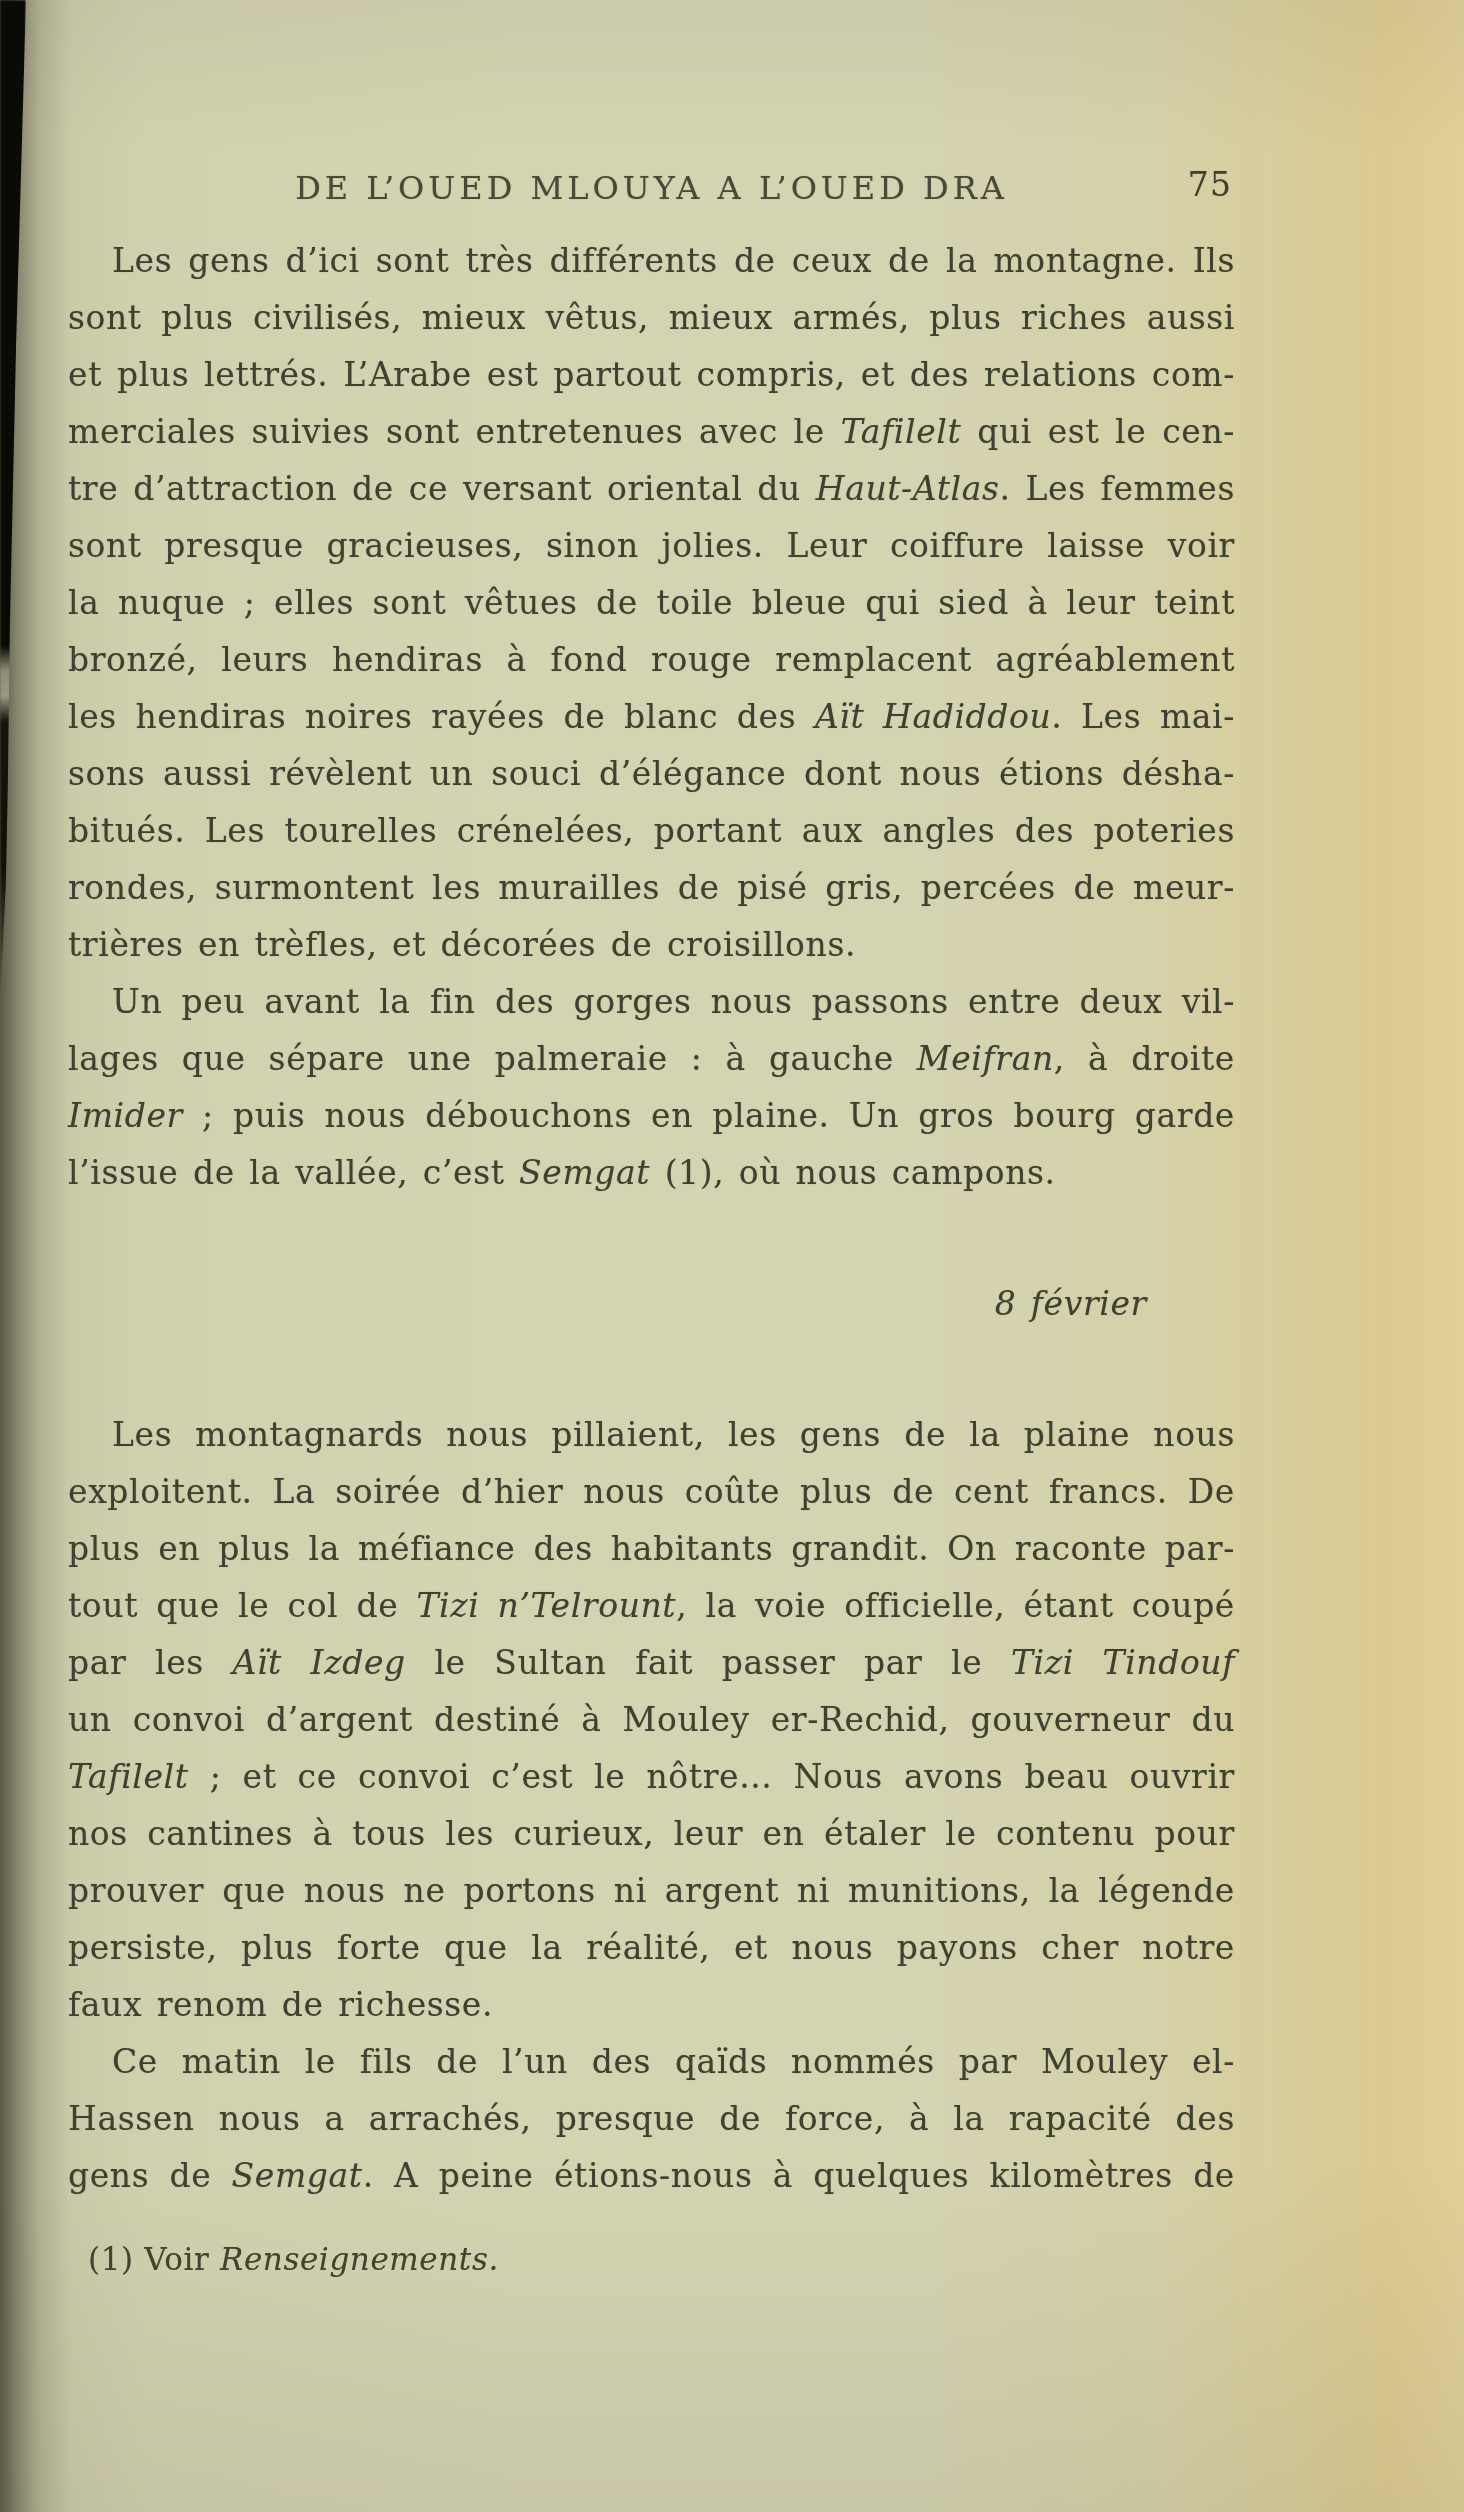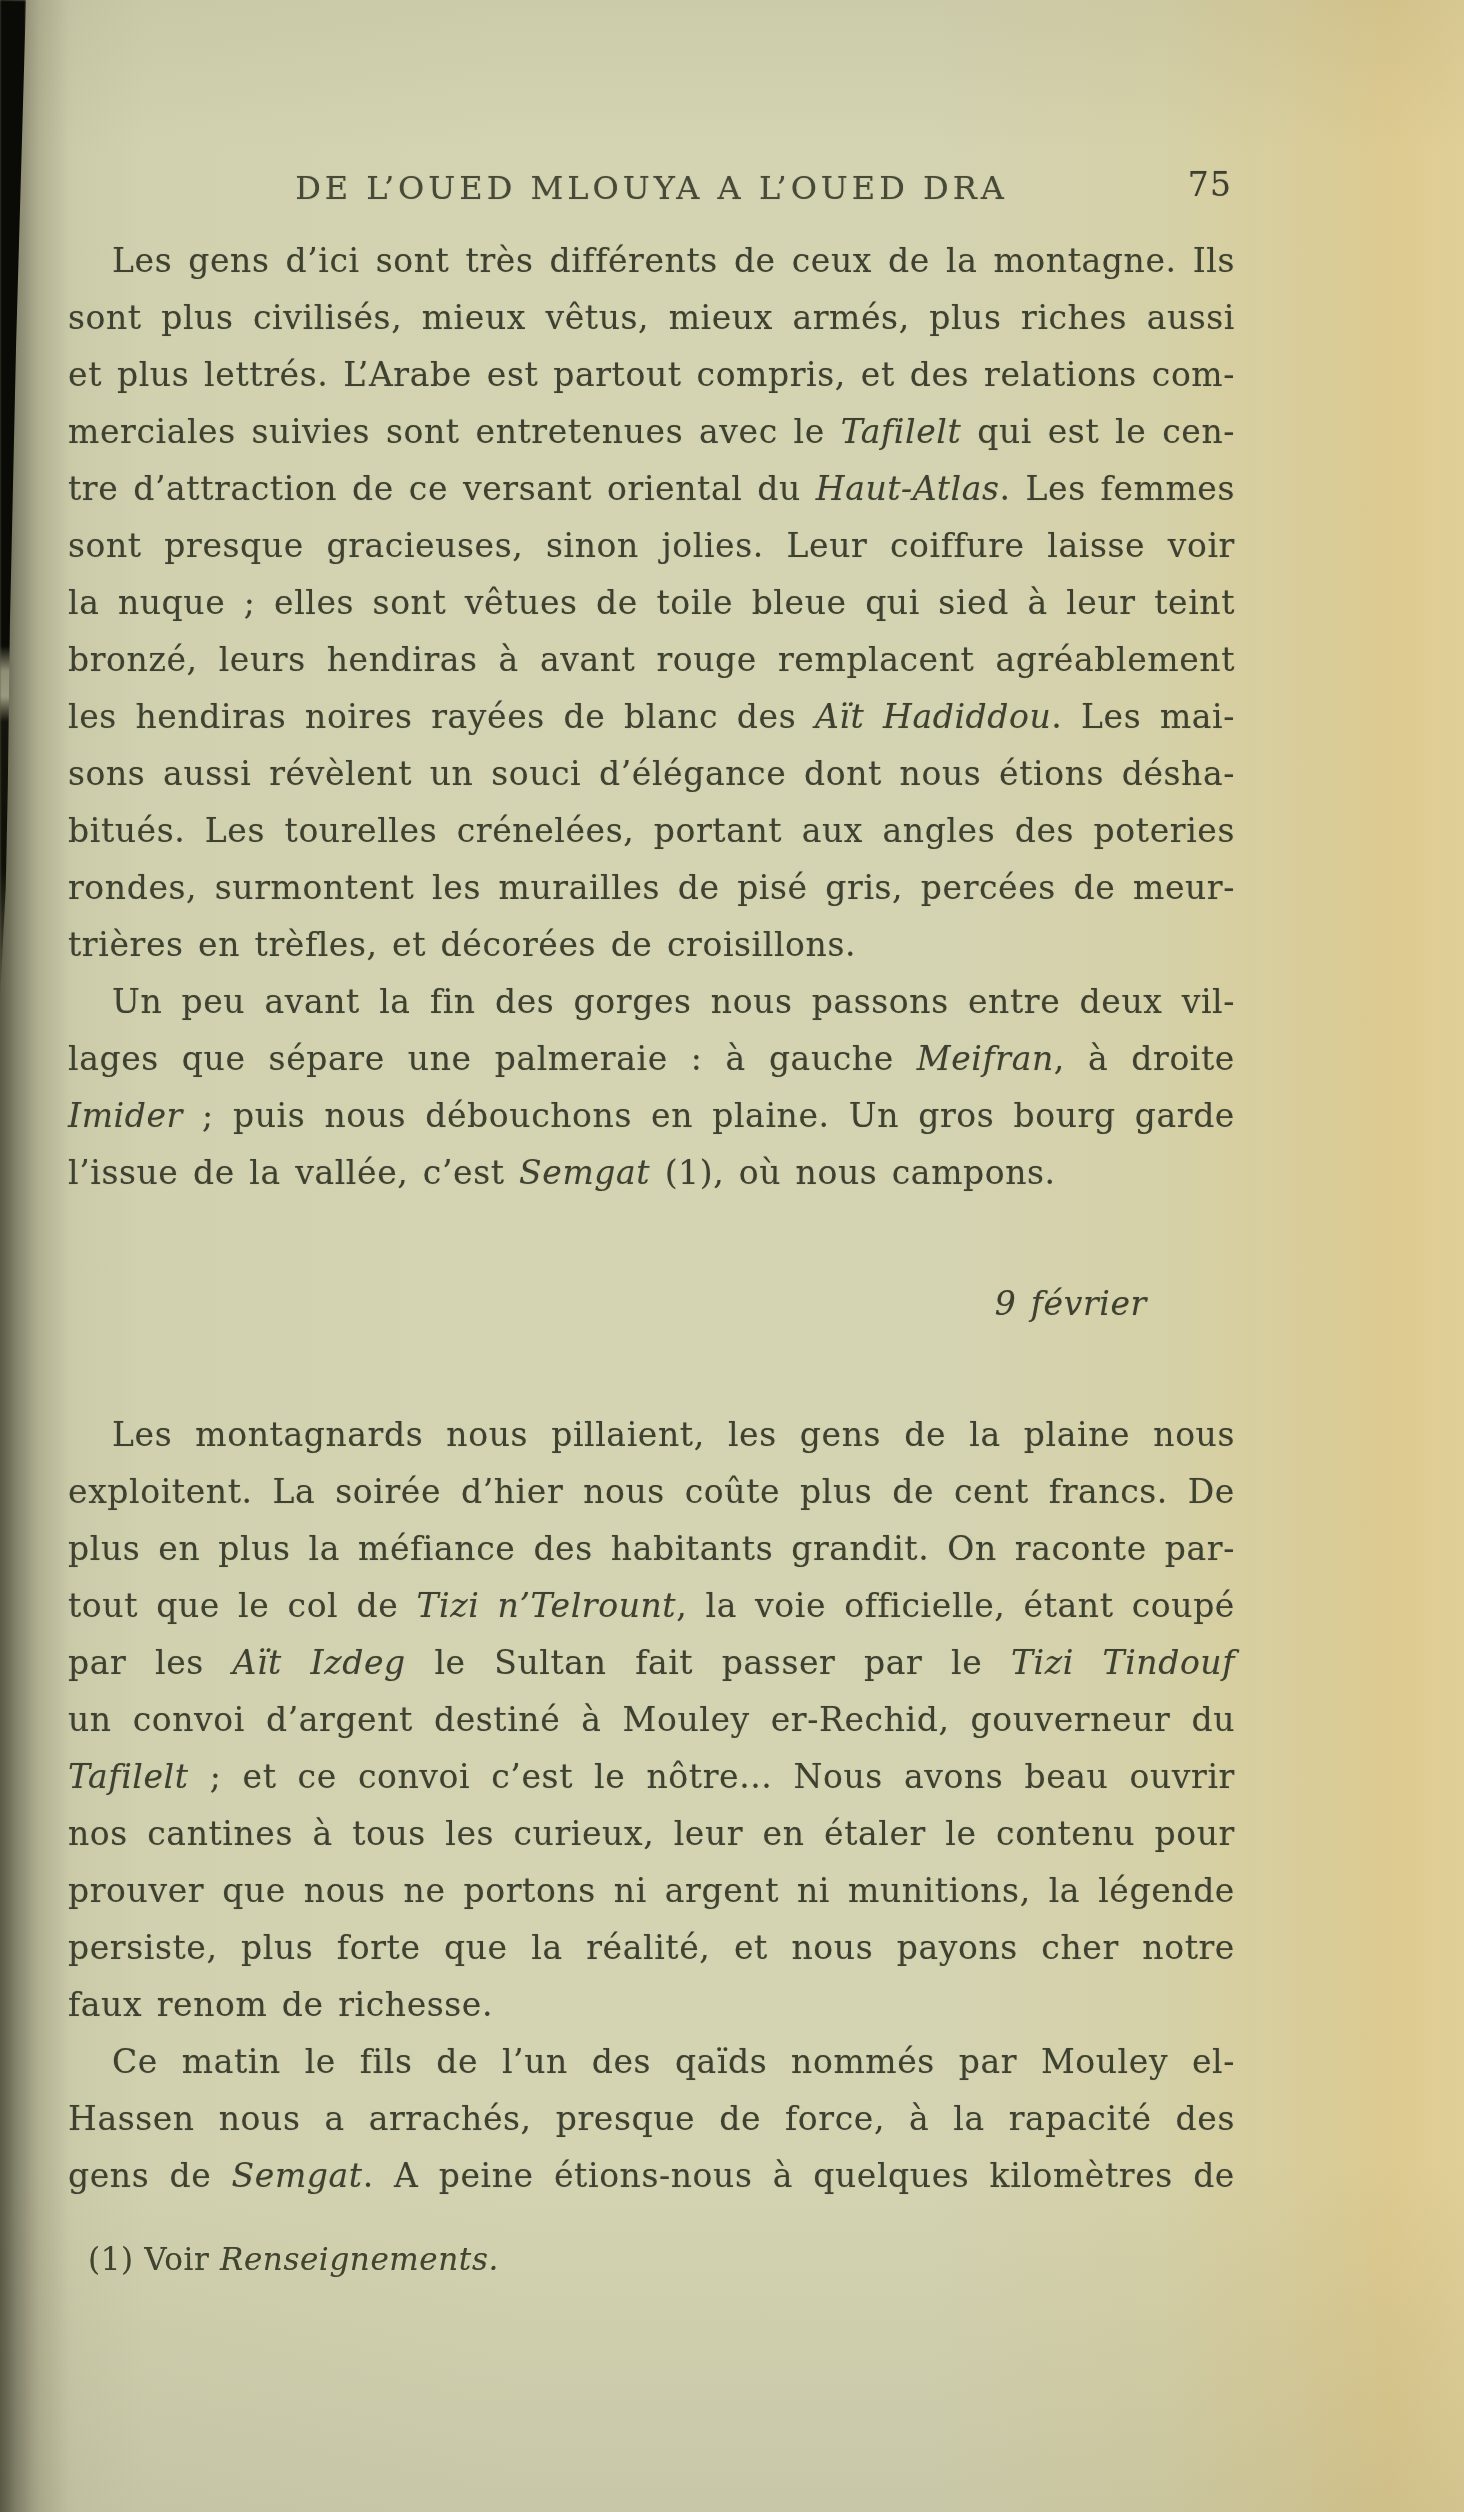--- a/index.html
+++ b/index.html
@@ -95,34 +95,34 @@
 
   <div class="body-text">
       <div class="para">
         <div class="line indent"><span>Les gens d’ici sont très différents de ceux de la montagne. Ils</span></div>
         <div class="line"><span>sont plus civilisés, mieux vêtus, mieux armés, plus riches aussi</span></div>
         <div class="line"><span>et plus lettrés. L’Arabe est partout compris, et des relations com-</span></div>
         <div class="line"><span>merciales suivies sont entretenues avec le </span><span class="it">Tafilelt</span><span> qui est le cen-</span></div>
         <div class="line"><span>tre d’attraction de ce versant oriental du </span><span class="it">Haut-Atlas</span><span>. Les femmes</span></div>
         <div class="line"><span>sont presque gracieuses, sinon jolies. Leur coiffure laisse voir</span></div>
         <div class="line"><span>la nuque ; elles sont vêtues de toile bleue qui sied à leur teint</span></div>
-        <div class="line"><span>bronzé, leurs hendiras à avant rouge remplacent agréablement</span></div>
+        <div class="line"><span>bronzé, leurs hendiras à fond rouge remplacent agréablement</span></div>
         <div class="line"><span>les hendiras noires rayées de blanc des </span><span class="it">Aït Hadiddou</span><span>. Les mai-</span></div>
         <div class="line"><span>sons aussi révèlent un souci d’élégance dont nous étions désha-</span></div>
         <div class="line"><span>bitués. Les tourelles crénelées, portant aux angles des poteries</span></div>
         <div class="line"><span>rondes, surmontent les murailles de pisé gris, percées de meur-</span></div>
         <div class="line no-j"><span>trières en trèfles, et décorées de croisillons.</span></div>
       </div>
       <div class="para">
         <div class="line indent"><span>Un peu avant la fin des gorges nous passons entre deux vil-</span></div>
         <div class="line"><span>lages que sépare une palmeraie : à gauche </span><span class="it">Meifran</span><span>, à droite</span></div>
         <div class="line"><span class="it">Imider</span><span> ; puis nous débouchons en plaine. Un gros bourg garde</span></div>
         <div class="line no-j"><span>l’issue de la vallée, c’est </span><span class="it">Semgat</span><span> (1), où nous campons.</span></div>
       </div>
-      <div class="date-line">9 février</div>
+      <div class="date-line">8 février</div>
       <div class="para">
         <div class="line indent"><span>Les montagnards nous pillaient, les gens de la plaine nous</span></div>
         <div class="line"><span>exploitent. La soirée d’hier nous coûte plus de cent francs. De</span></div>
         <div class="line"><span>plus en plus la méfiance des habitants grandit. On raconte par-</span></div>
         <div class="line"><span>tout que le col de </span><span class="it">Tizi n’Telrount</span><span>, la voie officielle, étant coupé</span></div>
         <div class="line"><span>par les </span><span class="it">Aït Izdeg</span><span> le Sultan fait passer par le </span><span class="it">Tizi Tindouf</span></div>
         <div class="line"><span>un convoi d’argent destiné à Mouley er-Rechid, gouverneur du</span></div>
         <div class="line"><span class="it">Tafilelt</span><span> ; et ce convoi c’est le nôtre... Nous avons beau ouvrir</span></div>
         <div class="line"><span>nos cantines à tous les curieux, leur en étaler le contenu pour</span></div>
         <div class="line"><span>prouver que nous ne portons ni argent ni munitions, la légende</span></div>

